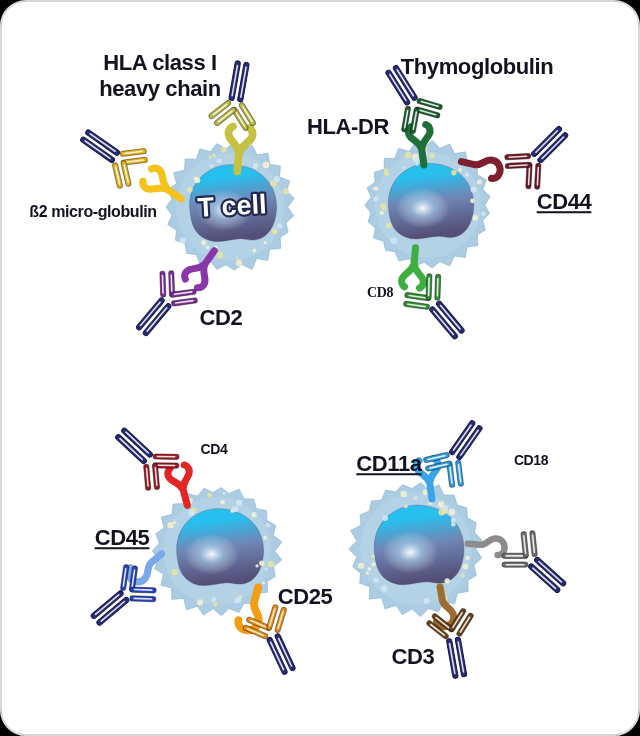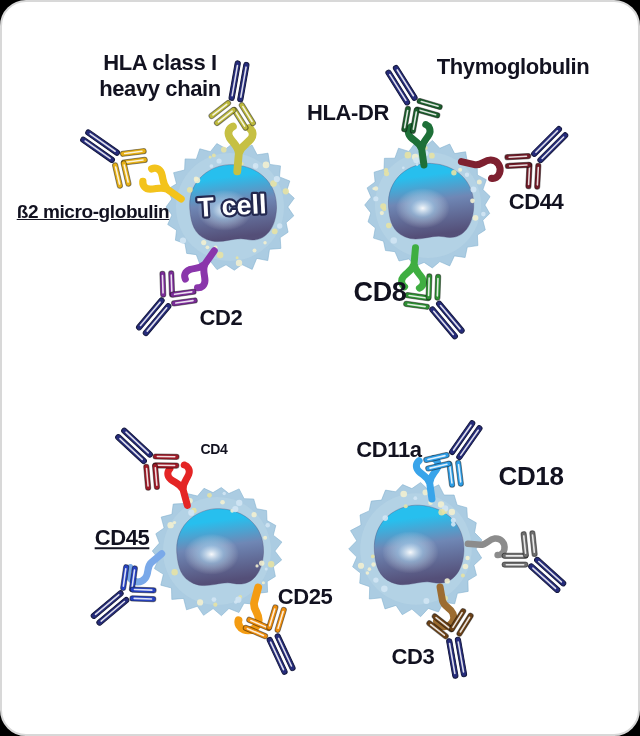--- a/index.html
+++ b/index.html
@@ -412,50 +412,50 @@
           <rect x="1.6" y="-29" width="5.2" height="26" rx="2.5" fill="#6b4117" stroke="rgba(0,0,0,0.45)" stroke-width="1"></rect>
           <rect x="3.3" y="-25.5" width="1.6" height="19" rx="0.8" fill="#ffffff" fill-opacity="0.85"></rect>
         </g>
       </g>
     </svg>
   <div class="labels">
       <div class="marker-label" style="left: 160px; top: 76px; font-size: 22px;">
         <div>HLA class I</div>
         <div>heavy chain</div>
       </div>
-      <div class="marker-label" style="left: 93px; top: 212px; font-size: 19px; text-decoration: underline;">
+      <div class="marker-label" style="left: 93px; top: 212px; font-size: 16px;">
         <div>ß2 micro-globulin</div>
       </div>
       <div class="marker-label" style="left: 221px; top: 318px; font-size: 22px;">
         <div>CD2</div>
       </div>
-      <div class="marker-label" style="left: 477px; top: 67px; font-size: 22px; margin-left: 36px;">
+      <div class="marker-label" style="left: 477px; top: 67px; font-size: 22px;">
         <div>Thymoglobulin</div>
       </div>
-      <div class="marker-label" style="left: 348px; top: 113px; font-size: 22px;">
+      <div class="marker-label" style="left: 348px; top: 127px; font-size: 22px;">
         <div>HLA-DR</div>
       </div>
-      <div class="marker-label" style="left: 536px; top: 202px; font-size: 22px;">
+      <div class="marker-label" style="left: 564px; top: 202px; font-size: 22px; text-decoration: underline;">
         <div>CD44</div>
       </div>
-      <div class="marker-label" style="left: 380px; top: 293px; font-size: 27px;">
+      <div class="marker-label" style="left: 380px; top: 293px; font-size: 14px; font-family: Liberation Serif, serif;">
         <div>CD8</div>
       </div>
       <div class="marker-label" style="left: 214px; top: 449px; font-size: 14px;">
         <div>CD4</div>
       </div>
       <div class="marker-label" style="left: 122px; top: 538px; font-size: 22px; text-decoration: underline;">
         <div>CD45</div>
       </div>
       <div class="marker-label" style="left: 305px; top: 597px; font-size: 22px;">
         <div>CD25</div>
       </div>
-      <div class="marker-label" style="left: 389px; top: 450px; font-size: 22px;">
+      <div class="marker-label" style="left: 389px; top: 464px; font-size: 22px; text-decoration: underline;">
         <div>CD11a</div>
       </div>
-      <div class="marker-label" style="left: 531px; top: 476px; font-size: 26px;">
+      <div class="marker-label" style="left: 531px; top: 460px; font-size: 14px;">
         <div>CD18</div>
       </div>
       <div class="marker-label" style="left: 413px; top: 657px; font-size: 22px;">
         <div>CD3</div>
       </div>
     </div>
 </div>
 
 </body></html>

